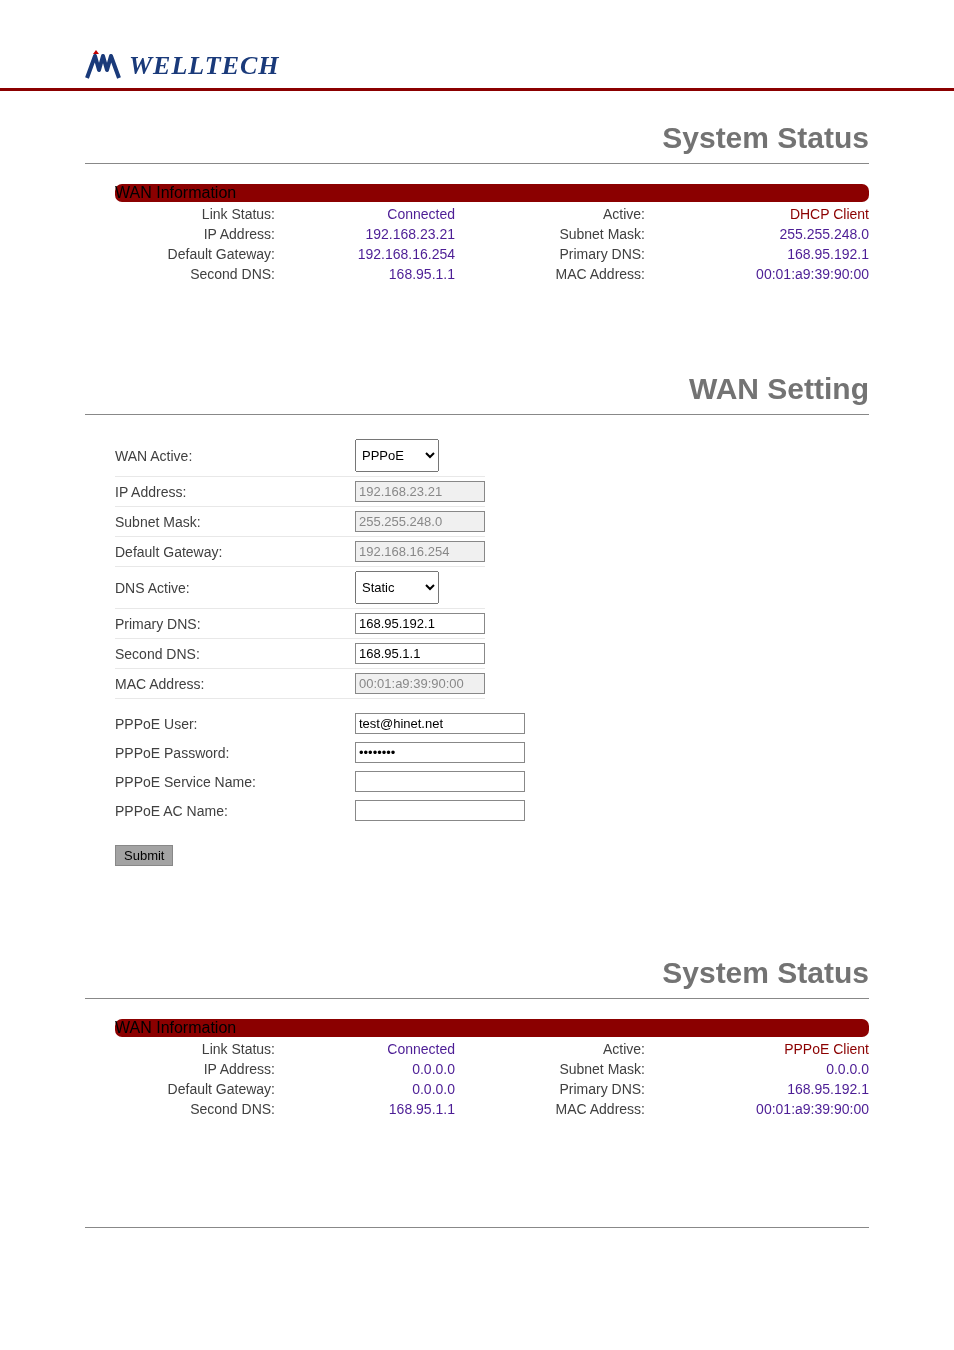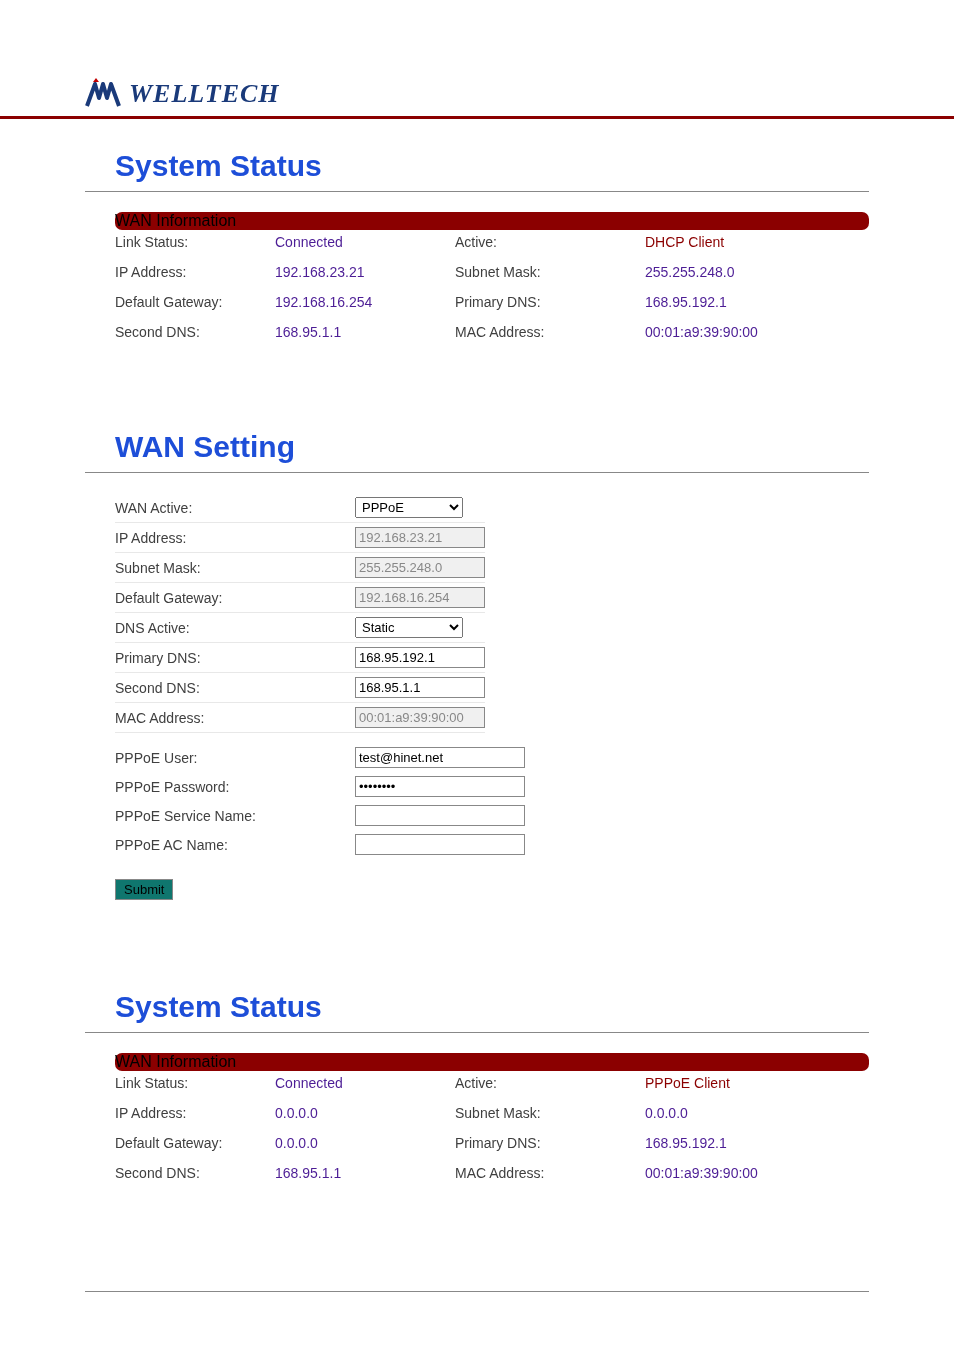--- a/index.html
+++ b/index.html
@@ -13,21 +13,20 @@
       width: 954px;
       padding: 0;
     }
     .page-content {
       padding: 0 85px 40px 85px;
     }
     .logo-section {
       padding: 50px 0 0 85px;
       border-bottom: 3px solid #8b0000;
       margin-bottom: 20px;
-      margin-top: 28px;
     }
     .logo {
       display: flex;
       align-items: center;
       gap: 4px;
       padding-bottom: 6px;
     }
     .logo-icon {
       width: 40px;
       height: 32px;
@@ -37,43 +36,45 @@
       font-family: "Times New Roman", serif;
       font-weight: bold;
       font-size: 26px;
       color: #1a3a7a;
       letter-spacing: 1px;
       font-style: italic;
     }
     .section-title {
       font-size: 30px;
       font-weight: bold;
-      color: #1d4ed8;
+      color: #737373;
       padding: 10px 0 8px 30px;
       border-bottom: 1px solid #888;
       margin-bottom: 20px;
+      text-align: right;
     }
     .section-block {
       padding-left: 30px;
       margin-bottom: 80px;
     }
     .section-block.tight {
       margin-bottom: 40px;
     }
     .info-header-wrap {
       background: #8b0000;
       width: 100%;
       border-radius: 7px;
     }
     .info-grid {
       display: grid;
       grid-template-columns: 160px 180px 190px auto;
-      row-gap: 14px;
+      row-gap: 4px;
       font-size: 14px;
       padding-top: 4px;
+      text-align: right;
     }
     .info-label {
       color: #404040;
     }
     .info-value {
       color: #4c1d95;
     }
     .info-value.highlight {
       color: #8b0000;
     }
@@ -90,23 +91,23 @@
       color: #404040;
       border-bottom: 1px solid #e8e8e8;
     }
     .settings-table td.field {
       border-bottom: 1px solid #e8e8e8;
     }
     .settings-table.noborder td {
       border-bottom: none;
     }
     .settings-table select {
-      width: 108px;
+      width: 84px;
       font-size: 13px;
-      padding: 1px 2px;
+      padding: 7px 2px;
       font-family: inherit;
     }
     .settings-table input[type="text"],
     .settings-table input[type="password"] {
       width: 130px;
       font-size: 13px;
       padding: 2px 3px;
       border: 1px solid #888;
       font-family: inherit;
     }
@@ -115,21 +116,21 @@
     }
     .settings-table input:disabled {
       background: #f0f0f0;
       color: #888;
     }
     .submit-btn {
       margin-top: 20px;
       padding: 2px 8px;
       font-size: 13px;
       font-family: inherit;
-      background: #0f766e;
+      background: #a3a3a3;
       border: 1px solid #888;
       cursor: pointer;
     }
     .spacer {
       height: 10px;
     }
     .bottom-rule {
       border-top: 1px solid #888;
       margin: 30px 85px 0 85px;
     }

